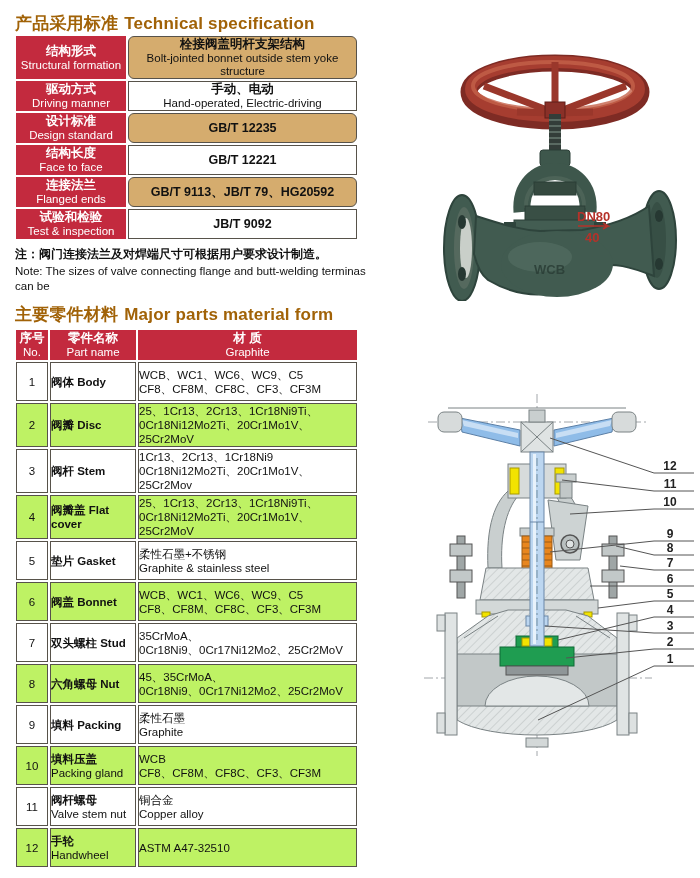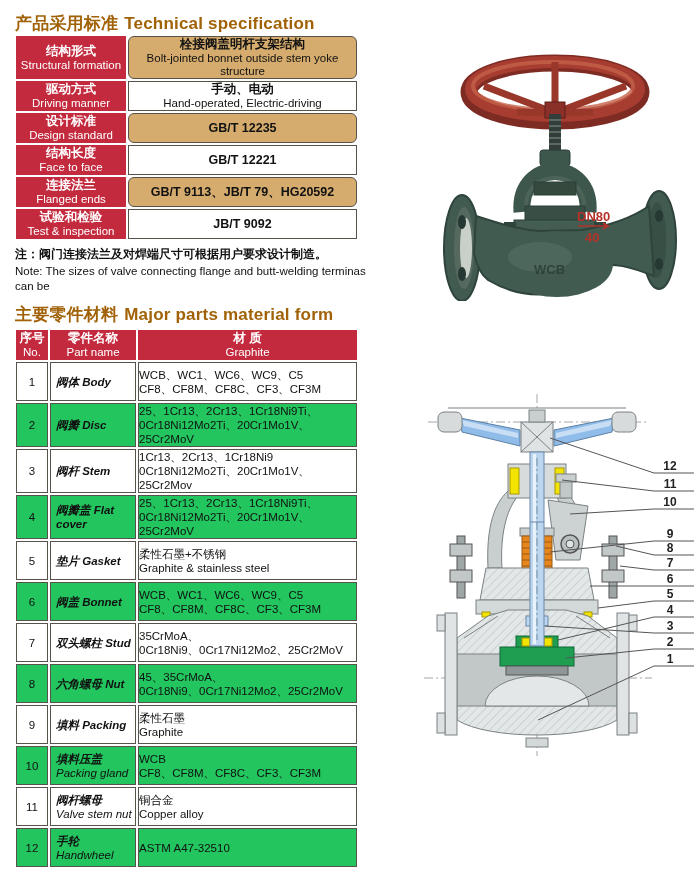--- a/index.html
+++ b/index.html
@@ -27,23 +27,23 @@
   .note{width:370px;font-size:11.5px;line-height:15px;color:#111;}
   .note .l1{font-weight:bold;font-size:12px;margin-bottom:2px;}
   .note .l3{padding-left:30px;}
 
   
   .t2{width:345px;}
   .t2 th{background:#C32A3E;color:#fff;text-align:center;height:30px;font-weight:bold;}
   .t2 .c-no{width:32px;}
   .t2 .c-name{width:86px;}
   .t2 td{border:1px solid #57524A;height:37px;background:#fff;font-size:11.5px;line-height:14px;}
-  .t2 tr.tan td{background:#22c55e;}
+  .t2 tr.tan td{background:#bef264;}
   .t2 td.no{text-align:center;}
-  .t2 td.name{padding-left:5px;font-style:italic;}
+  .t2 td.name{}
   .t2 td.mat{}
   .nm1{font-weight:bold;}
   .hdr-zh{font-size:12.5px;line-height:15px;}
   .hdr-en{font-size:11.5px;line-height:13px;font-weight:normal;text-align:center;}
 
   svg text{font-family:"Liberation Sans","DejaVu Sans",sans-serif;}
 </style>
 </head>
 <body>
 

